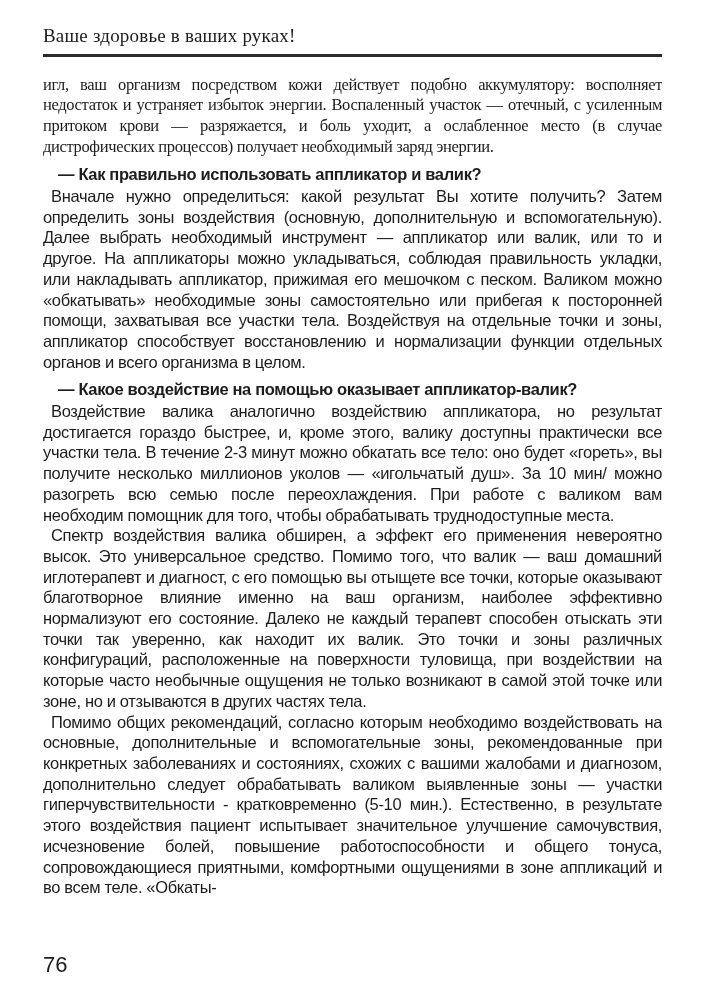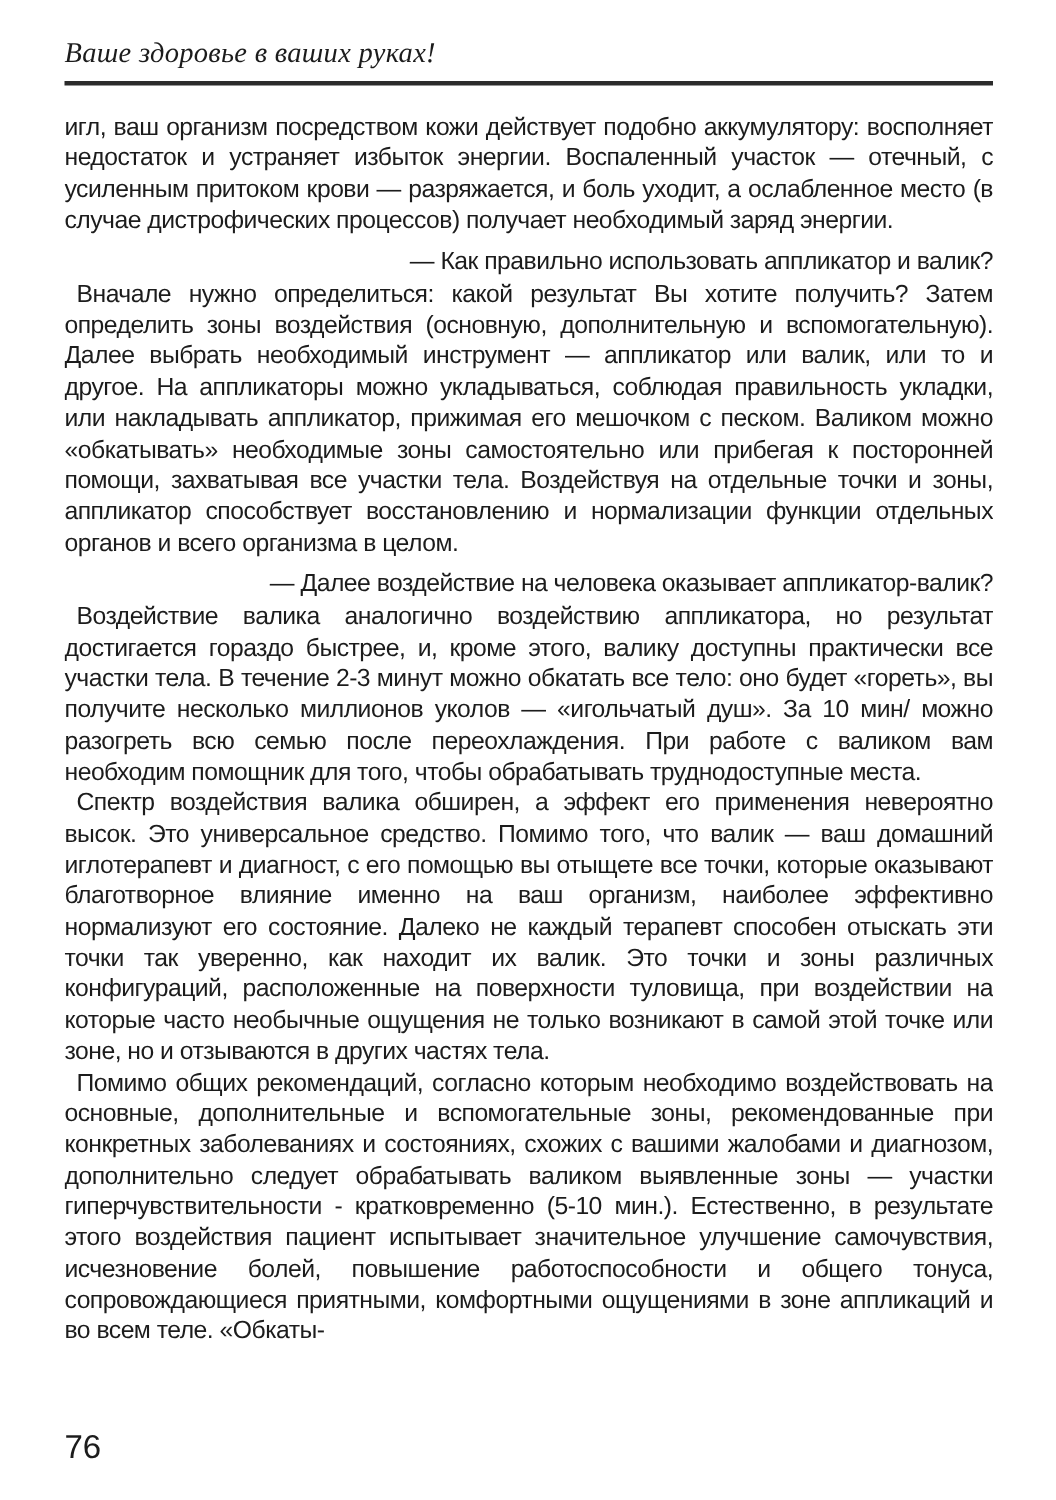--- a/index.html
+++ b/index.html
@@ -13,21 +13,20 @@
     height: 1000px;
     background: #ffffff;
     box-sizing: border-box;
     padding: 25px 42px 0 43px;
     color: #1c1c1c;
     font-family: "Liberation Sans", "DejaVu Sans", sans-serif;
     overflow: hidden;
   }
   .running-header {
     font-family: "Liberation Serif", "DejaVu Serif", serif;
-    font-style: italic;
     font-size: 19px;
     line-height: 22px;
     margin: 0 0 7px 0;
     letter-spacing: 0.2px;
   }
   .header-rule {
     height: 2.5px;
     background: #2b2b2b;
     margin: 0 0 18px 0;
   }
@@ -38,26 +37,27 @@
     letter-spacing: -0.35px;
     max-height: 880px;
     overflow: hidden;
   }
   .para {
     margin: 0;
     text-indent: 8px;
   }
   .para.first-continuation {
     text-indent: 0;
+    font-family: Liberation Serif, serif;
   }
   .heading {
-    font-weight: normal;
+    font-weight: bold;
     text-indent: 15px;
     margin: 7px 0 1px 0;
-    text-align: right;
+    text-align: left;
   }
   .page-number {
     position: absolute;
     left: 43px;
     bottom: 22px;
     font-size: 22px;
     letter-spacing: 0;
   }
 </style>
 </head>
@@ -71,21 +71,21 @@
 
   <div class="body-text">
 
     <p class="para first-continuation">игл, ваш организм посредством кожи действует подобно аккумулятору: восполняет недостаток и устраняет избыток энергии. Воспаленный участок — отечный, с усиленным притоком крови — разряжается, и боль уходит, а ослабленное место (в случае дистрофических процессов) получает необходимый заряд энергии.</p>
 
 
     <p class="heading">— Как правильно использовать аппликатор и валик?</p>
 
     <p class="para">Вначале нужно определиться: какой результат Вы хотите получить? Затем определить зоны воздействия (основную, дополнительную и вспомогательную). Далее выбрать необходимый инструмент — аппликатор или валик, или то и другое. На аппликаторы можно укладываться, соблюдая правильность укладки, или накладывать аппликатор, прижимая его мешочком с песком. Валиком можно «обкатывать» необходимые зоны самостоятельно или прибегая к посторонней помощи, захватывая все участки тела. Воздействуя на отдельные точки и зоны, аппликатор способствует восстановлению и нормализации функции отдельных органов и всего организма в целом.</p>
 
-    <p class="heading">— Далее воздействие на человека оказывает аппликатор-валик?</p>
+    <p class="heading">— Какое воздействие на помощью оказывает аппликатор-валик?</p>
 
     <p class="para">Воздействие валика аналогично воздействию аппликатора, но результат достигается гораздо быстрее, и, кроме этого, валику доступны практически все участки тела. В течение 2-3 минут можно обкатать все тело: оно будет «гореть», вы получите несколько миллионов уколов — «игольчатый душ». За 10 мин/ можно разогреть всю семью после переохлаждения. При работе с валиком вам необходим помощник для того, чтобы обрабатывать труднодоступные места.</p>
 
 
     <p class="para">Спектр воздействия валика обширен, а эффект его применения невероятно высок. Это универсальное средство. Помимо того, что валик — ваш домашний иглотерапевт и диагност, с его помощью вы отыщете все точки, которые оказывают благотворное влияние именно на ваш организм, наиболее эффективно нормализуют его состояние. Далеко не каждый терапевт способен отыскать эти точки так уверенно, как находит их валик. Это точки и зоны различных конфигураций, расположенные на поверхности туловища, при воздействии на которые часто необычные ощущения не только возникают в самой этой точке или зоне, но и отзываются в других частях тела.</p>
 
     <p class="para">Помимо общих рекомендаций, согласно которым необходимо воздействовать на основные, дополнительные и вспомогательные зоны, рекомендованные при конкретных заболеваниях и состояниях, схожих с вашими жалобами и диагнозом, дополнительно следует обрабатывать валиком выявленные зоны — участки гиперчувствительности - кратковременно (5-10 мин.). Естественно, в результате этого воздействия пациент испытывает значительное улучшение самочувствия, исчезновение болей, повышение работоспособности и общего тонуса, сопровождающиеся приятными, комфортными ощущениями в зоне аппликаций и во всем теле. «Обкаты-</p>
 
   </div>
 

